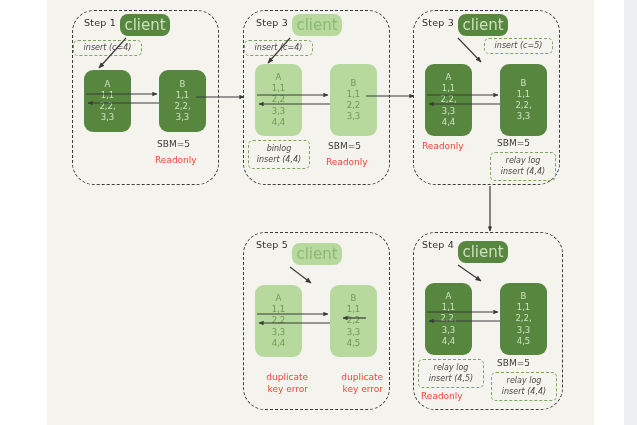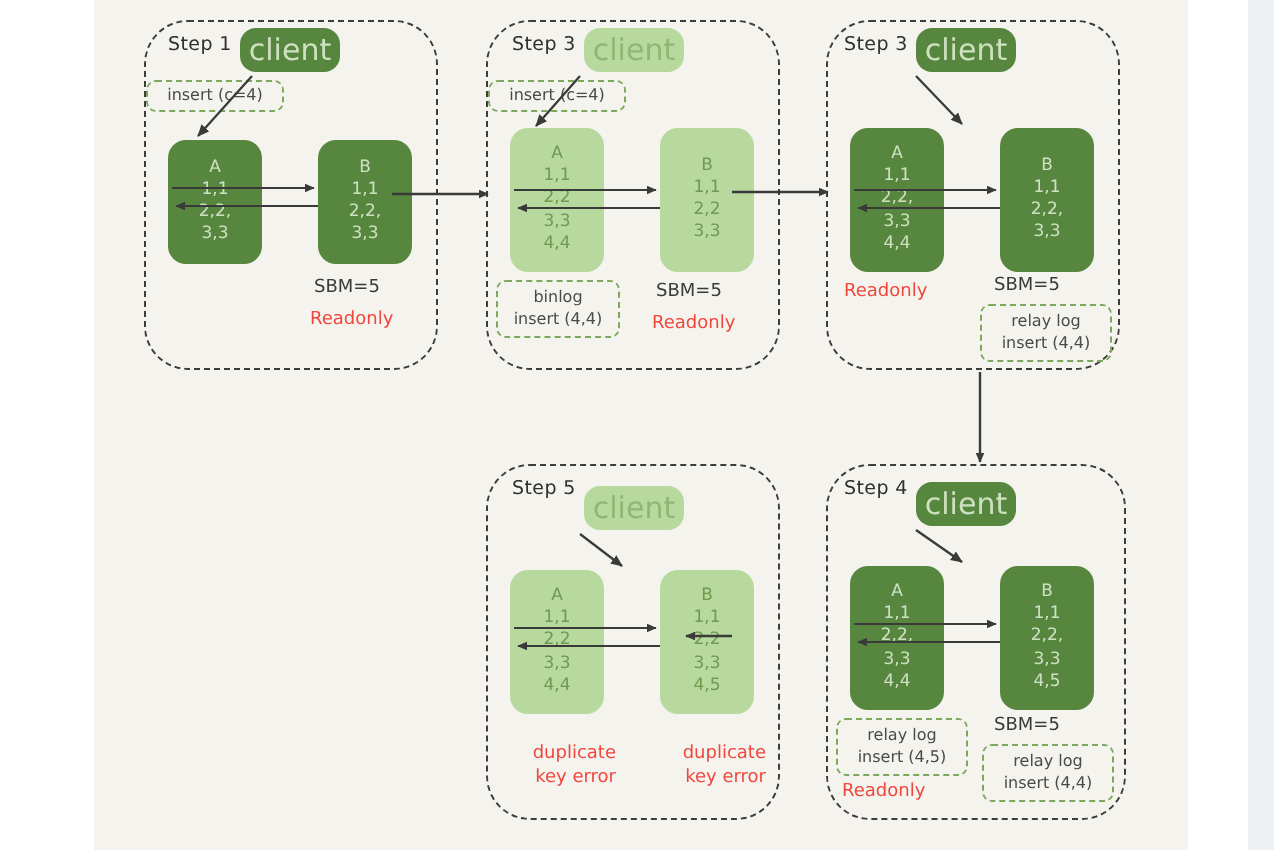--- a/index.html
+++ b/index.html
@@ -66,20 +66,21 @@
   .ann{
     position:absolute;
     border:1.1px dashed #7aa85c;
     border-radius:5px;
     box-sizing:border-box;
     display:flex;flex-direction:column;
     align-items:center;justify-content:center;
     color:#4a4a4a;font-size:8px;line-height:1.35;
     white-space:nowrap;
     background:transparent;
+    font-style:italic;
   }
 
   
   .lbl{
     position:absolute;font-size:9px;color:#3a3a3a;white-space:nowrap;
   }
   .lbl.red{color:#f0463c;}
   .lbl.red2{color:#f0463c;text-align:right;line-height:1.35;}
 
   svg.layer{
@@ -150,20 +151,23 @@
     </div>
 
     <div class="lbl" style="left:281px;top:141px;">SBM=5</div>
     <div class="lbl red" style="left:279px;top:157px;">Readonly</div>
 
     <div class="panel" style="left:366px;top:10px;width:147px;height:175px;"></div>
     <div class="panel-title" style="left:375px;top:17px;">Step 3</div>
 
     <div class="client dark" style="left:411px;top:14px;width:50px;height:22px;">client</div>
 
+    <div class="ann" style="left:437px;top:38px;width:69px;height:16px;">
+      <span>insert (c=5)</span>
+    </div>
 
     <div class="node dark" style="left:378px;top:64px;width:47px;height:72px;">
       <span class="ttl">A</span>
       <span class="row">1,1</span>
       <span class="row">2,2,</span>
       <span class="row">3,3</span>
       <span class="row">4,4</span>
     </div>
 
     <div class="node dark" style="left:453px;top:64px;width:47px;height:72px;">

